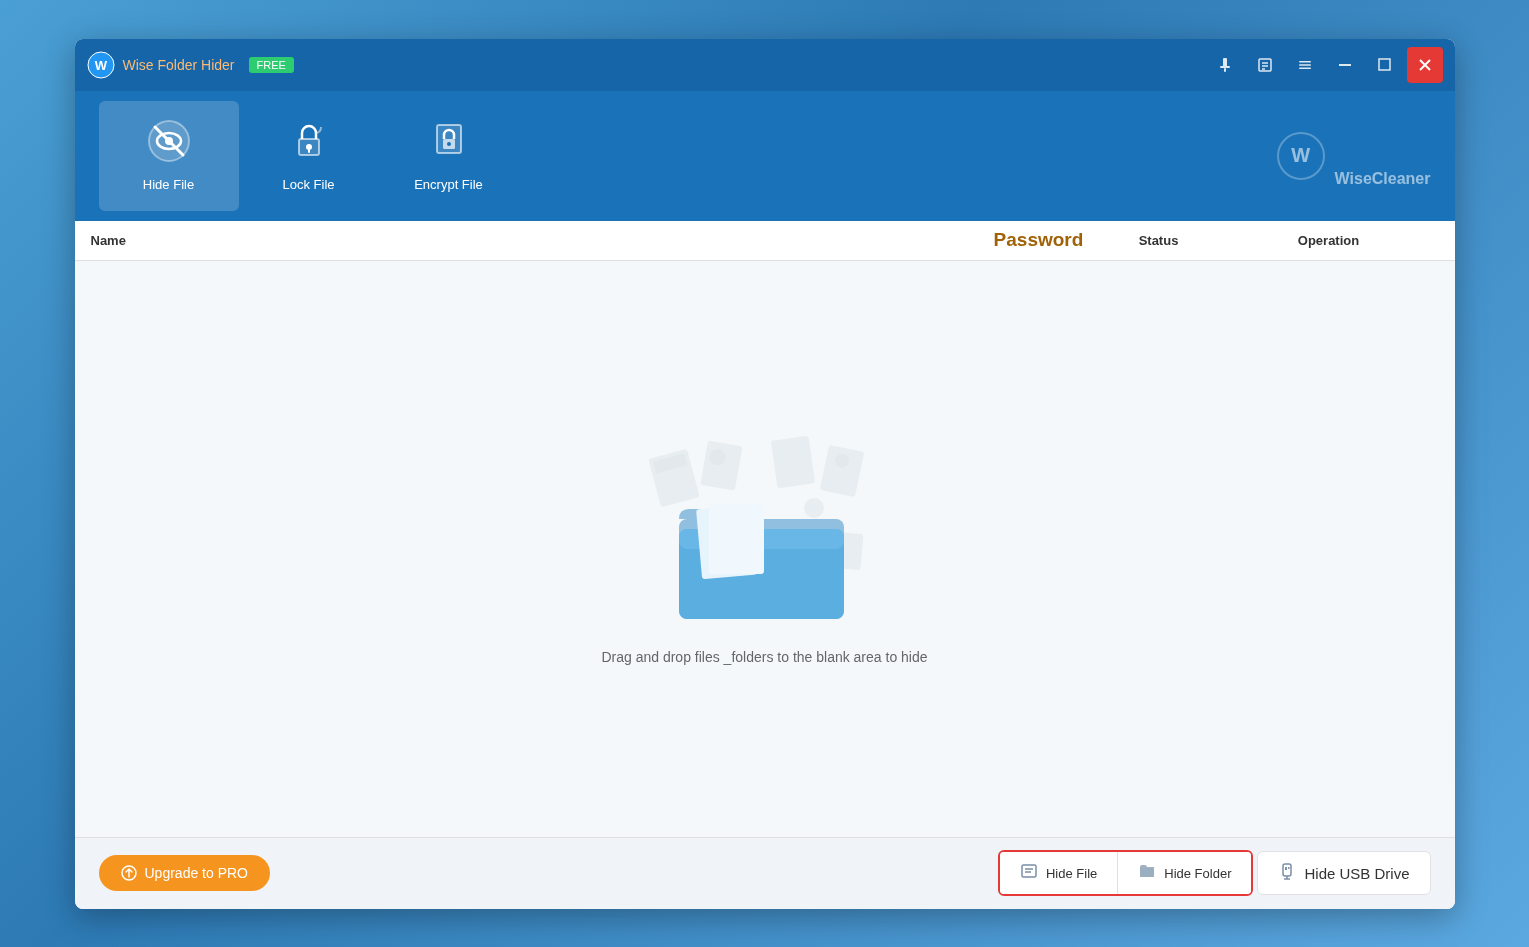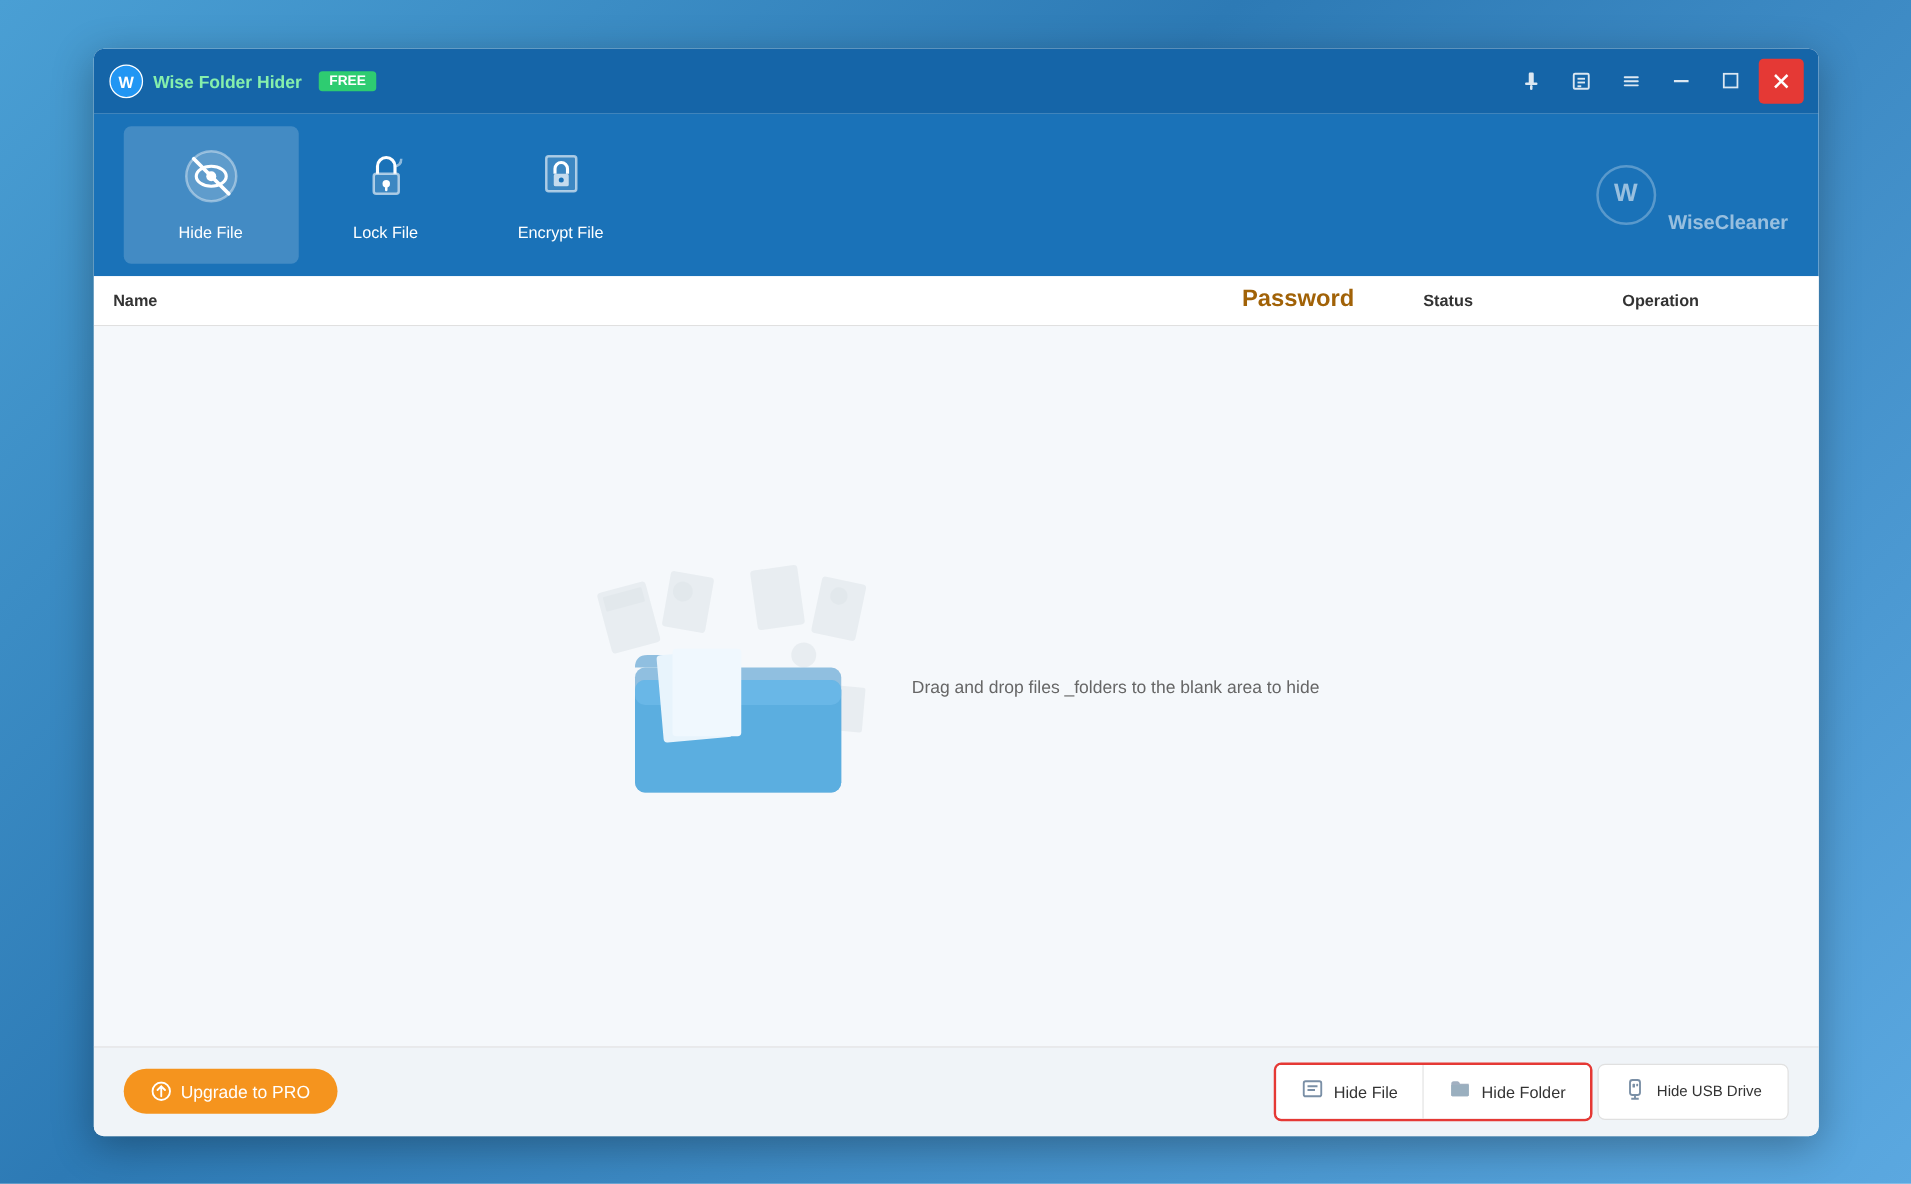--- a/index.html
+++ b/index.html
@@ -39,29 +39,29 @@
     }
     .app-logo {
       width: 28px;
       height: 28px;
       display: flex;
       align-items: center;
       justify-content: center;
     }
     .app-logo svg { width: 28px; height: 28px; }
     .app-title {
-      color: #86efac;
+      color: #fdba74;
       font-size: 14px;
-      font-weight: 700;
+      font-weight: 400;
     }
     .free-badge {
       background: #2ecc71;
       color: #fff;
       font-size: 11px;
-      font-weight: 700;
+      font-weight: 400;
       padding: 2px 8px;
       border-radius: 3px;
       margin-left: 6px;
     }
     .title-bar-right {
       margin-left: auto;
       display: flex;
       align-items: center;
       gap: 4px;
     }
@@ -159,21 +159,21 @@
       background: #f5f8fb;
       display: flex;
       flex-direction: column;
       align-items: center;
       justify-content: center;
       position: relative;
       overflow: hidden;
     }
     .drop-zone-illustration {
       display: flex;
-      flex-direction: row;
+      flex-direction: column;
       align-items: center;
       gap: 16px;
     }
     .illustration-wrapper {
       position: relative;
       width: 240px;
       height: 200px;
     }
     
     .bg-icons {
@@ -248,21 +248,21 @@
       align-items: center;
       gap: 8px;
       transition: background 0.15s;
     }
     .footer-btn:last-child { border-right: none; }
     .footer-btn-standalone {
       background: #fff;
       border: 1px solid #e0e0e0;
       border-radius: 6px;
       padding: 10px 20px;
-      font-size: 12px;
+      font-size: 15px;
       color: #333;
       cursor: pointer;
       display: flex;
       align-items: center;
       gap: 8px;
       transition: background 0.15s;
     }
     .btn-icon { font-size: 16px; color: #7a8fa6; }
   </style>
 </head>

